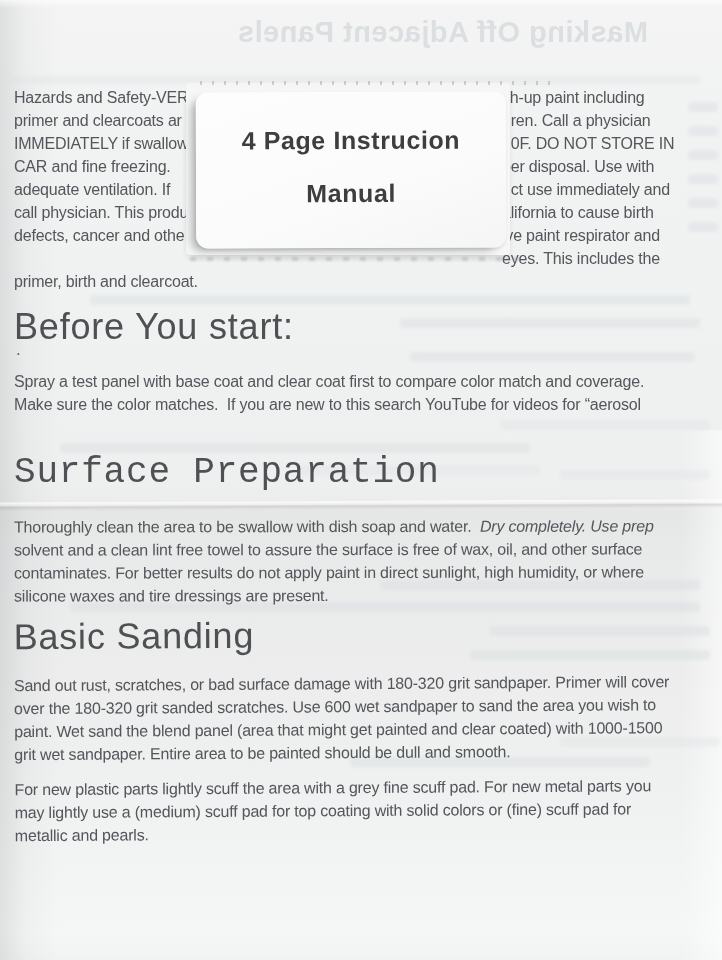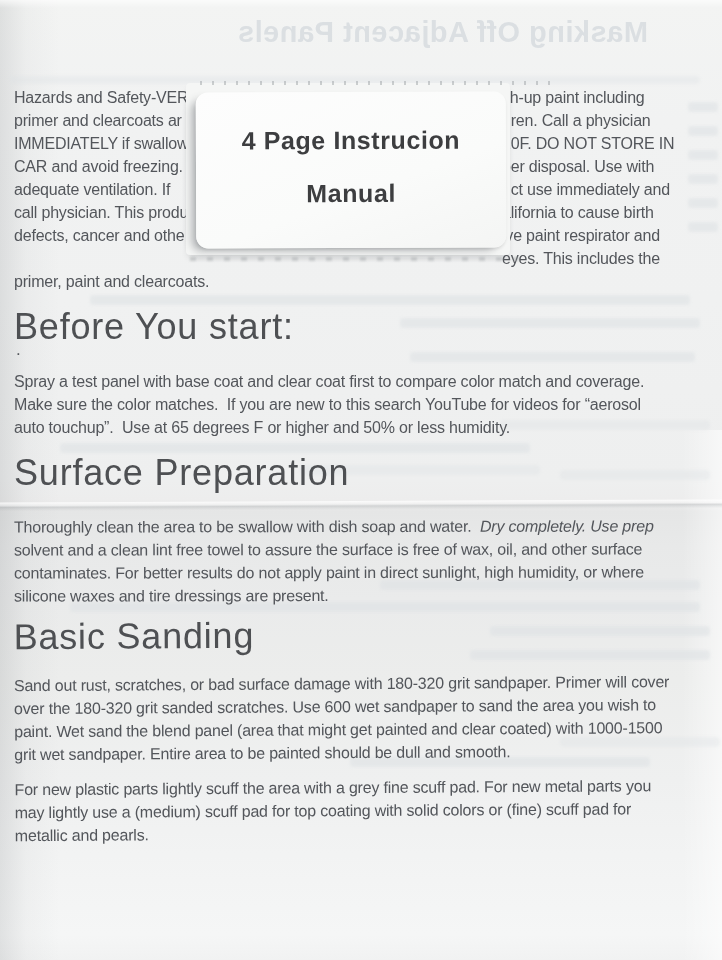--- a/index.html
+++ b/index.html
@@ -25,21 +25,21 @@
     font-size:29px;font-weight:700;letter-spacing:0.5px;color:#ccd2d8;opacity:0.6;
     filter:blur(0.7px);transform:scaleX(-1);white-space:nowrap;}
   .gbar{position:absolute;height:10px;background:#dde1e4;opacity:0.55;border-radius:4px;filter:blur(1.6px);}
   .gbar.faint{opacity:0.35;}
 
   
   .hd{position:absolute;margin:0;font-size:36px;line-height:42px;font-weight:400;
     letter-spacing:0.8px;color:#4e5053;white-space:pre;}
   #hd-warning{left:14px;top:8px;}
   #hd-before{left:14px;top:306px;}
-  #hd-surface{left:14px;top:452px;}
+  #hd-surface{left:14px;top:452px;font-family:Liberation Mono, monospace;}
   .stray-dot{position:absolute;left:16px;top:340px;font-size:17px;color:#55585c;}
 
   
   .para{position:absolute;left:14px;width:700px;font-size:16px;line-height:23px;
     letter-spacing:-0.2px;color:#53565b;}
   .para .line{white-space:pre;height:23px;}
   #para-warning{top:86px;}
   #para-before{top:370px;}
   #para-surface{top:515px;transform:rotate(-0.1deg);}
   .wline{position:relative;height:23px;}
@@ -112,55 +112,54 @@
       </div>
     <div class="wline">
         <span class="lfrag">primer and clearcoats ar</span>
         <span class="rfrag">dren. Call a physician</span>
       </div>
     <div class="wline">
         <span class="lfrag">IMMEDIATELY if swallow</span>
         <span class="rfrag">20F. DO NOT STORE IN</span>
       </div>
     <div class="wline">
-        <span class="lfrag">CAR and avoid freezing.</span>
+        <span class="lfrag">CAR and fine freezing.</span>
         <span class="rfrag">per disposal. Use with</span>
       </div>
     <div class="wline">
         <span class="lfrag">adequate ventilation. If</span>
         <span class="rfrag">uct use immediately and</span>
       </div>
     <div class="wline">
         <span class="lfrag">call physician. This produ</span>
         <span class="rfrag">alifornia to cause birth</span>
       </div>
     <div class="wline">
         <span class="lfrag">defects, cancer and othe</span>
         <span class="rfrag">ive paint respirator and</span>
       </div>
     <div class="wline">
         <span class="rfrag">eyes. This includes the</span>
       </div>
     <div class="wline">
-        <span class="lfrag">primer, paint and clearcoats.</span>
+        <span class="lfrag">primer, birth and clearcoat.</span>
       </div>
   </div>
 
   <div class="backing"></div>
   <div class="sticker">
     <div class="s1">4 Page Instrucion</div>
     <div class="s2">Manual</div>
   </div>
 
   <h1 class="hd" id="hd-before">Before You start:</h1>
   <div class="stray-dot">.</div>
   <div class="para" id="para-before">
     <div class="line">Spray a test panel with base coat and clear coat first to compare color match and coverage.</div>
     <div class="line">Make sure the color matches.  If you are new to this search YouTube for videos for “aerosol</div>
-    <div class="line">auto touchup”.  Use at 65 degrees F or higher and 50% or less humidity.</div>
   </div>
 
   <h1 class="hd" id="hd-surface">Surface Preparation</h1>
   <div class="seam"></div>
   <div class="para" id="para-surface">
     <div class="line"><span>Thoroughly clean the area to be swallow with dish soap and water.  </span><span class="ital">Dry completely. Use prep</span></div>
     <div class="line">solvent and a clean lint free towel to assure the surface is free of wax, oil, and other surface</div>
     <div class="line">contaminates. For better results do not apply paint in direct sunlight, high humidity, or where</div>
     <div class="line">silicone waxes and tire dressings are present.</div>
   </div>

